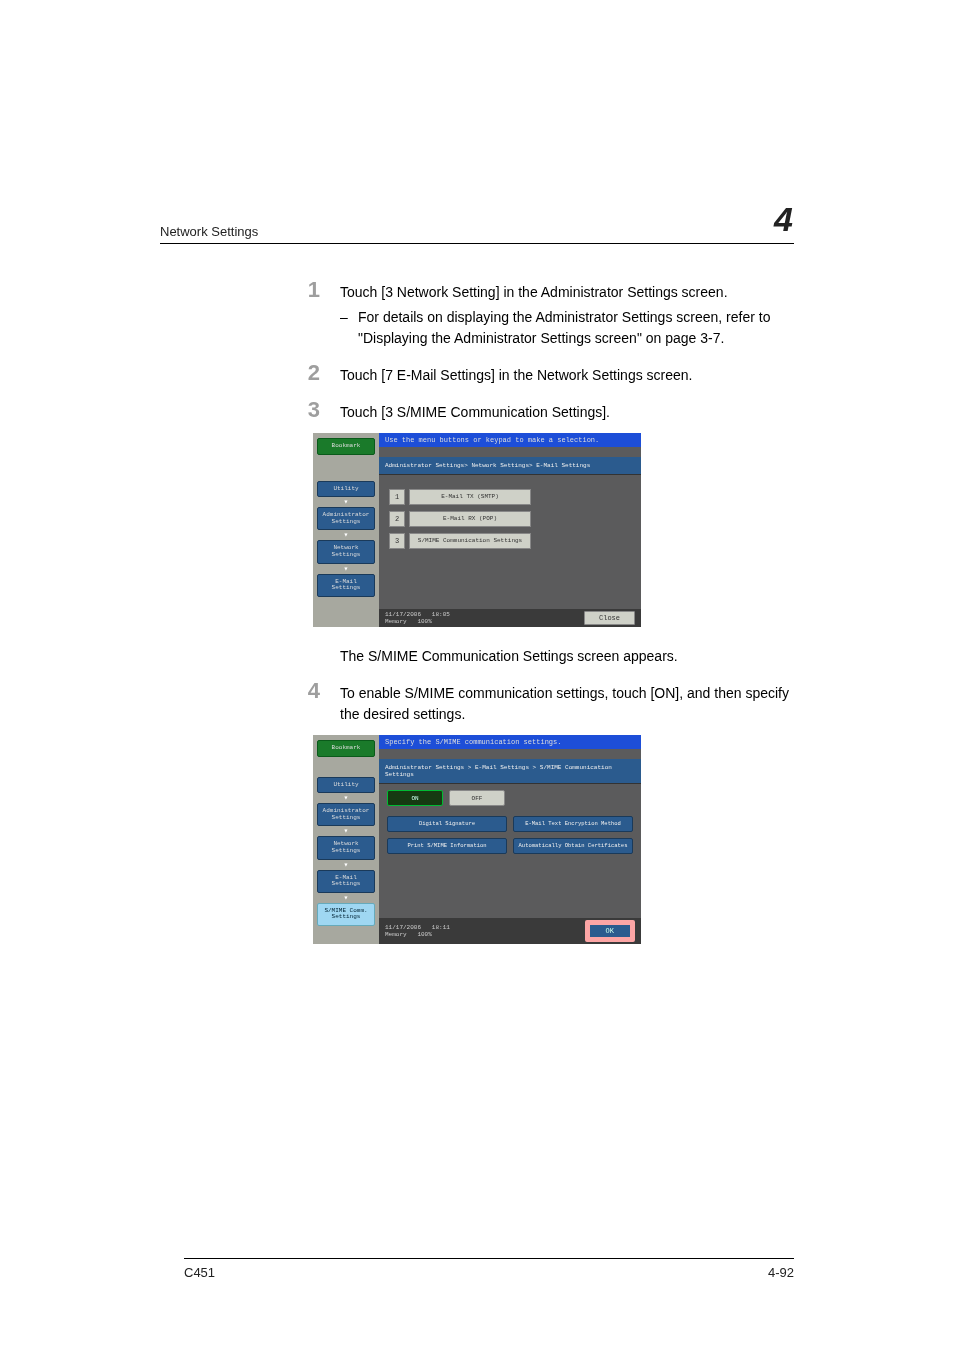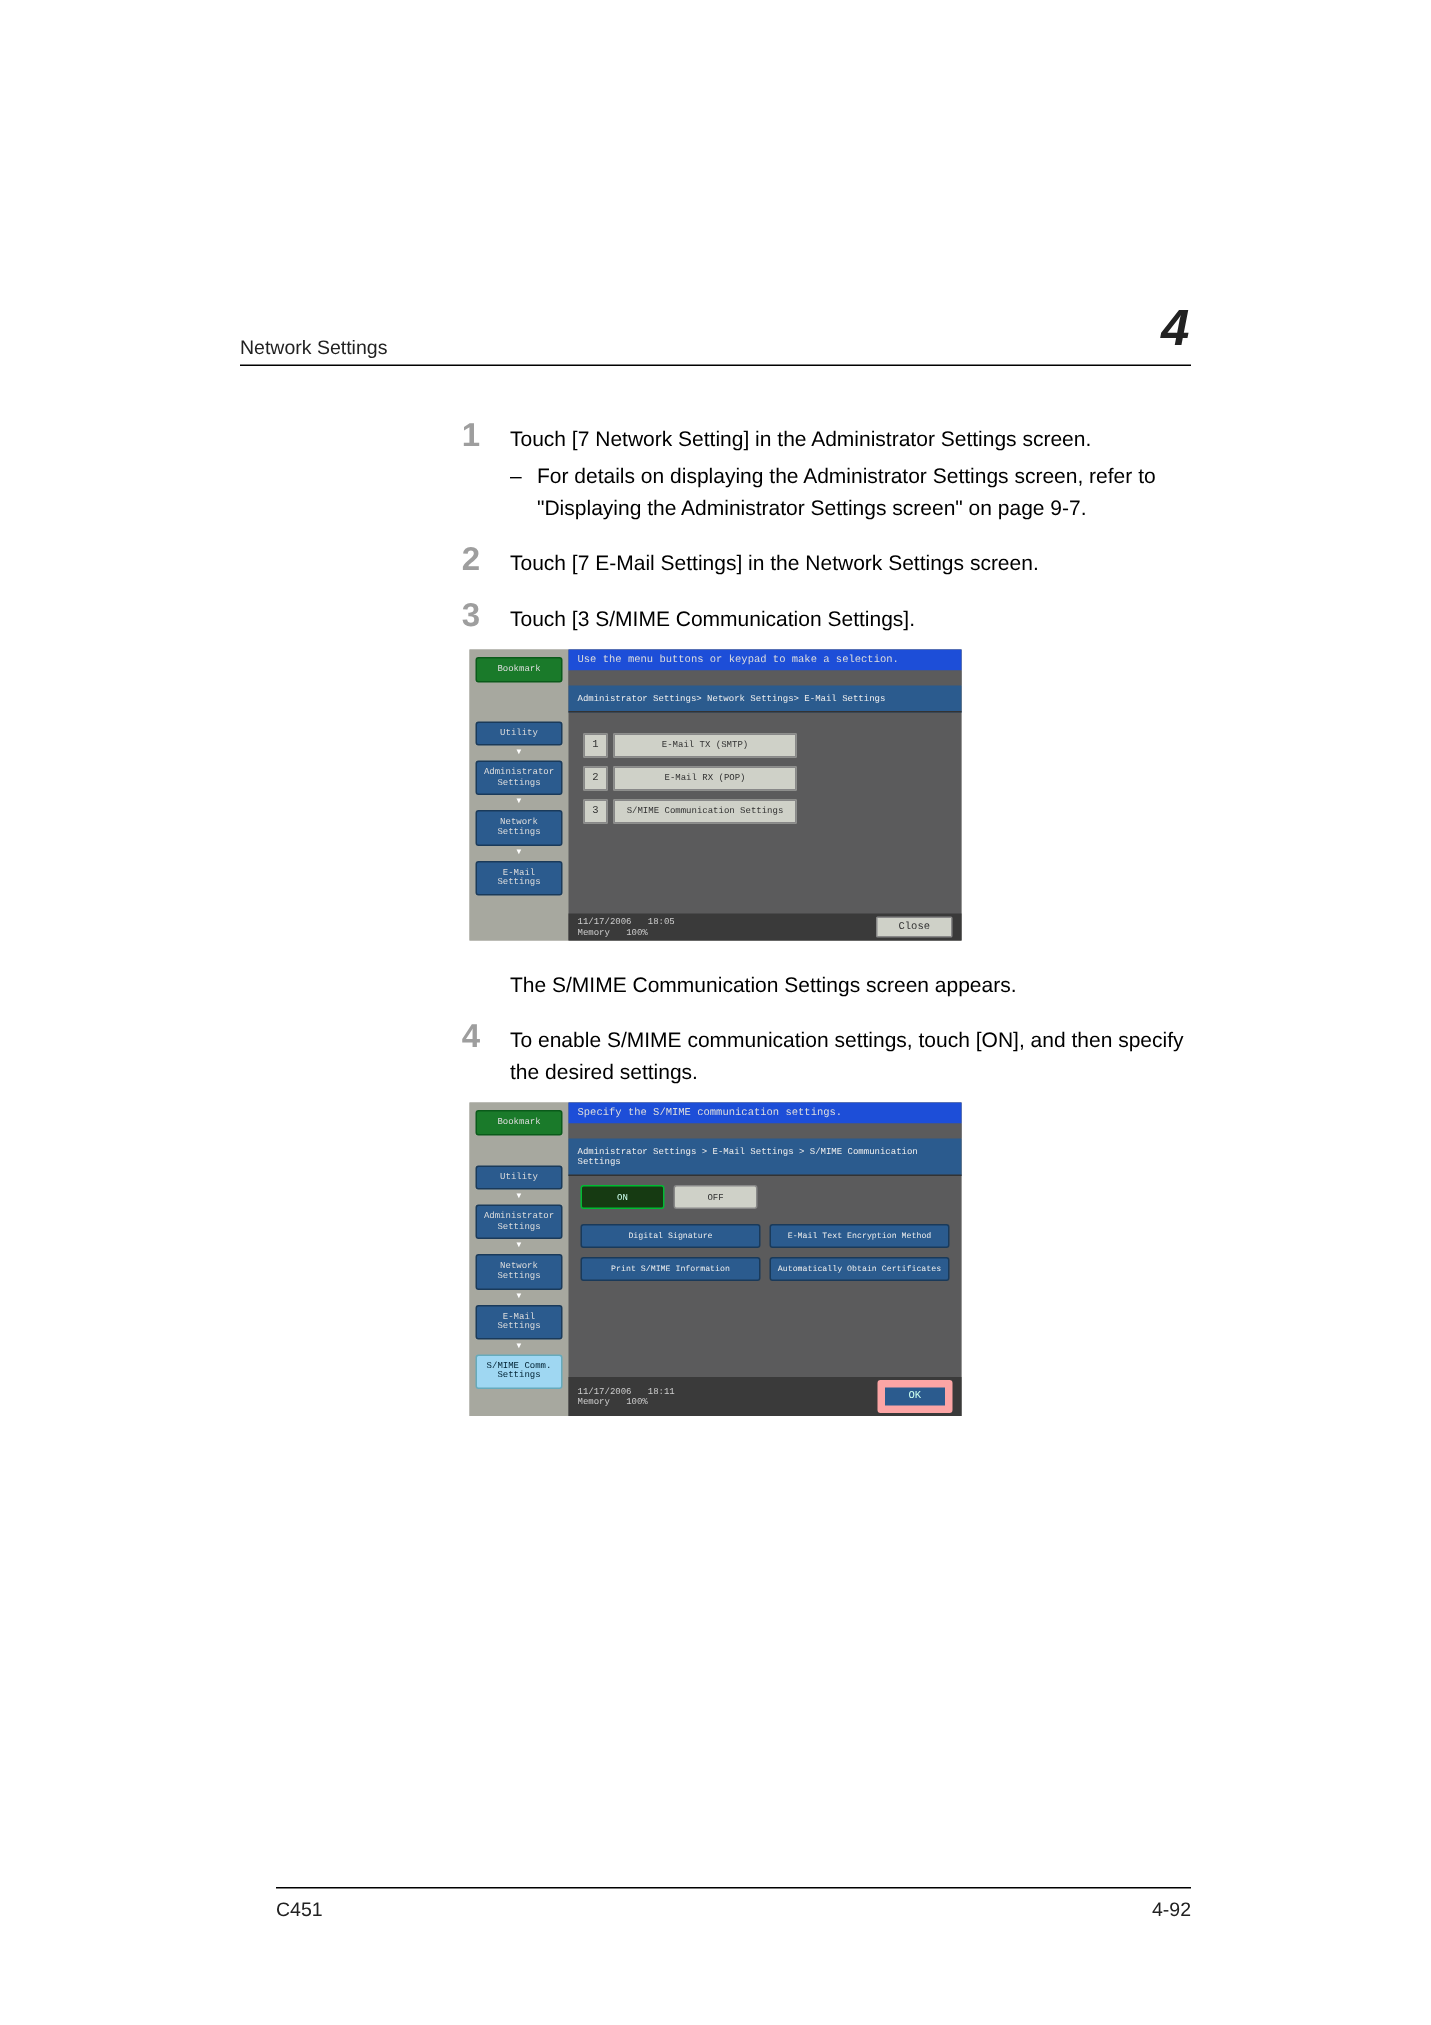--- a/index.html
+++ b/index.html
@@ -243,24 +243,24 @@
     <div class="header-left">Network Settings</div>
     <div class="header-right">4</div>
   </div>
   <div class="hr"></div>
 
 
   <div class="step-block">
     <div class="step-row">
       <div class="step-num">1</div>
       <div class="step-body">
-        <div>Touch [7 Network Setting] in the Administrator Settings screen.</div>
+        <div>Touch [3 Network Setting] in the Administrator Settings screen.</div>
         <div class="sub-item">
           <div class="sub-dash">–</div>
-          <div>For details on displaying the Administrator Settings screen, refer to "Displaying the Administrator Settings screen" on page 9-7.</div>
+          <div>For details on displaying the Administrator Settings screen, refer to "Displaying the Administrator Settings screen" on page 3-7.</div>
         </div>
       </div>
     </div>
   </div>
 
   <div class="step-block">
     <div class="step-row">
       <div class="step-num">2</div>
       <div class="step-body">Touch [7 E-Mail Settings] in the Network Settings screen.</div>
     </div>

